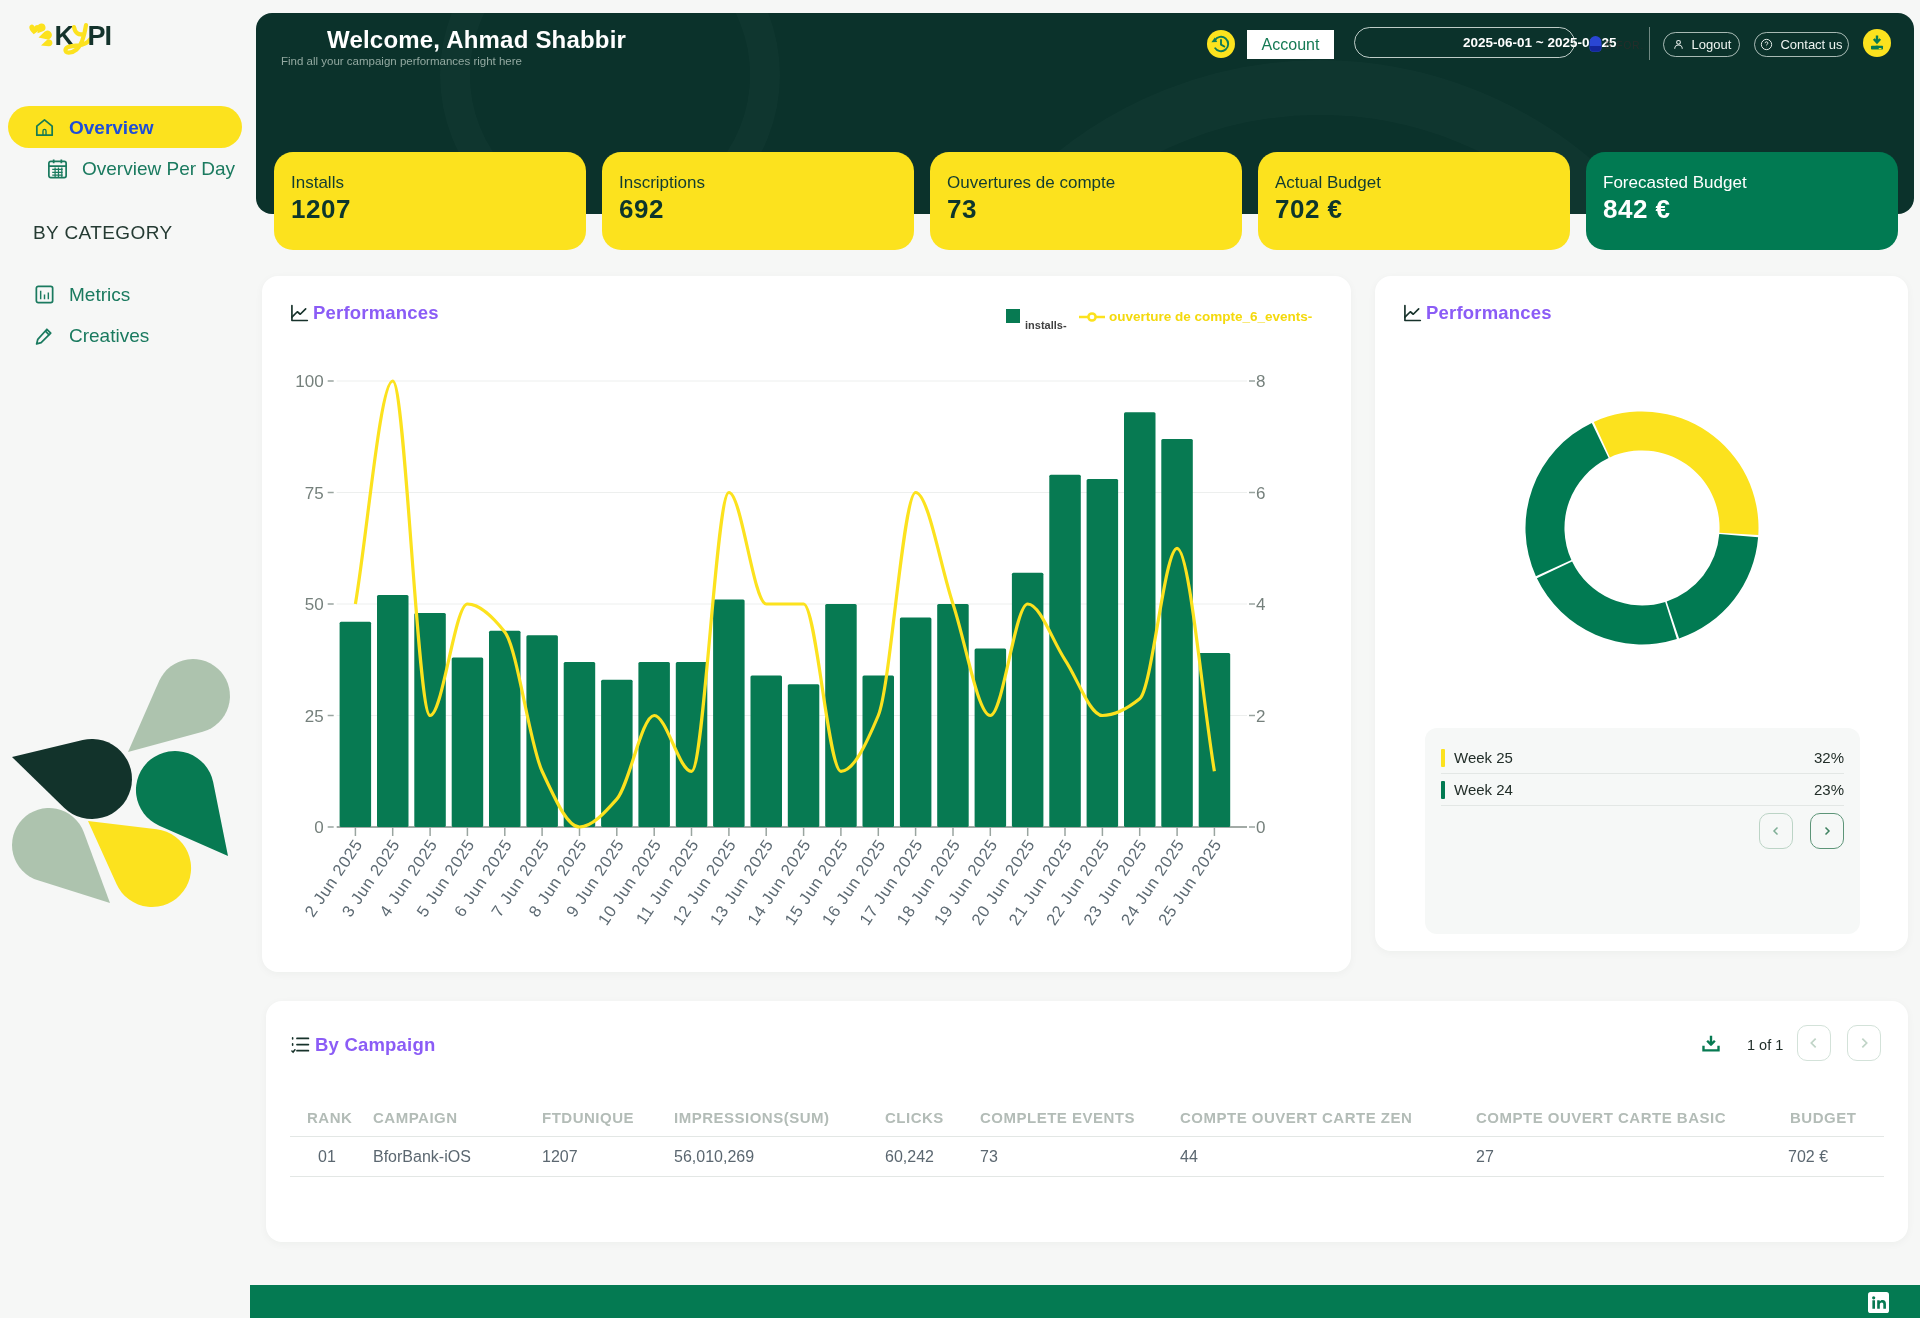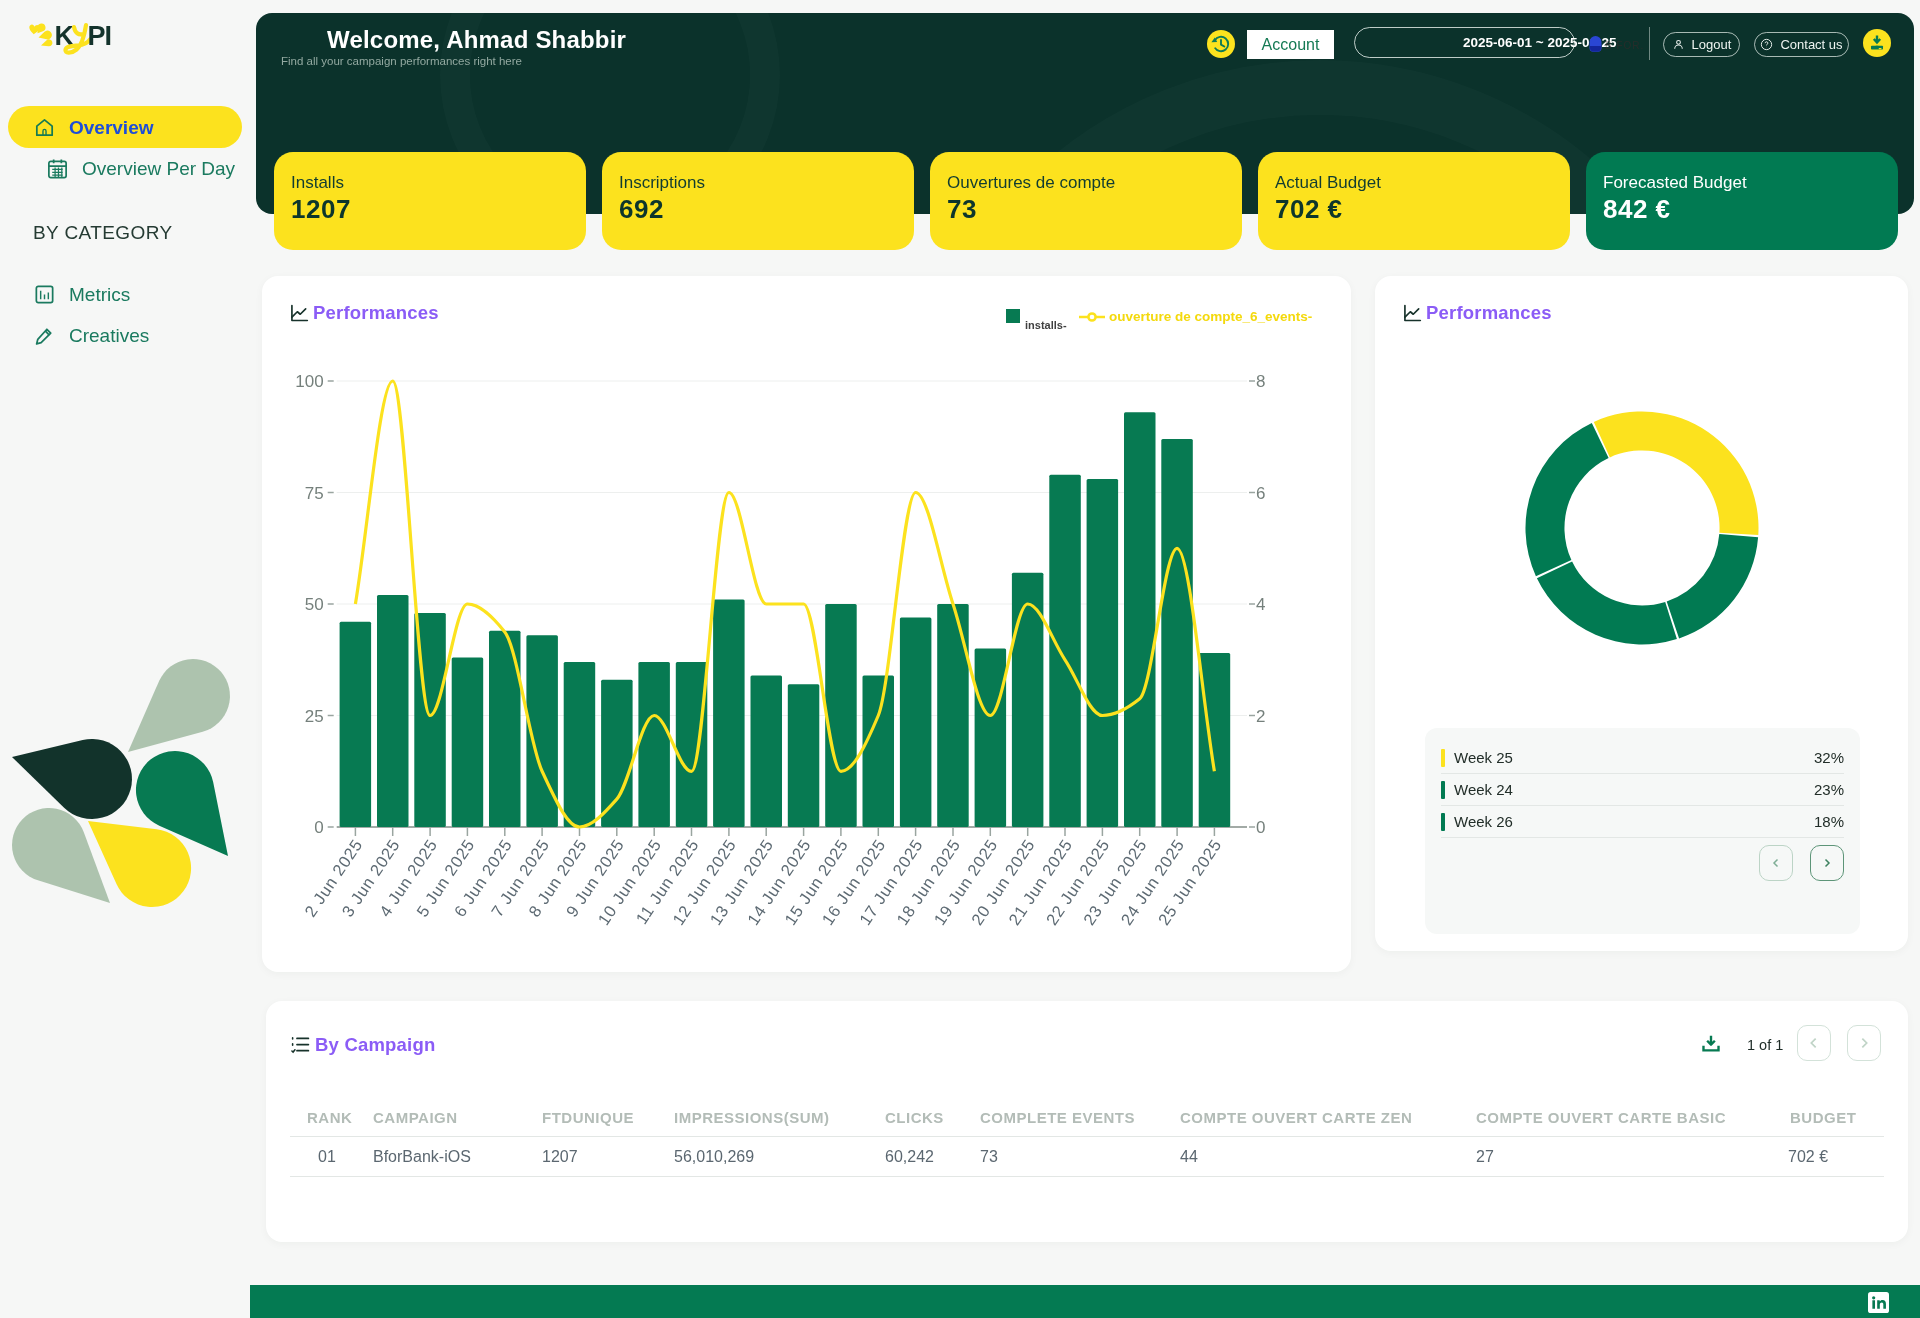--- a/index.html
+++ b/index.html
@@ -295,25 +295,20 @@
     <div class="wrow">
         <div class="wbar" style="background:#FCE21E;"></div>
         <div class="wlab">Week 25</div>
         <div class="wval">32%</div>
       </div>
     <div class="wrow">
         <div class="wbar" style="background:#017A52;"></div>
         <div class="wlab">Week 24</div>
         <div class="wval">23%</div>
       </div>
-    <div class="wrow">
-        <div class="wbar" style="background:#017A52;"></div>
-        <div class="wlab">Week 26</div>
-        <div class="wval">18%</div>
-      </div>
     <div style="display:flex;justify-content:flex-end;gap:17px;margin-top:7px;">
       <div class="pgbtn">
           <svg width="12" height="12" viewBox="0 0 24 24" fill="none" stroke="#7fae96" stroke-width="3">
             <path d="M15 5 L8 12 L15 19"></path>
           </svg>
         </div>
       <div class="pgbtn" style="border-color:#5d9578;">
           <svg width="12" height="12" viewBox="0 0 24 24" fill="none" stroke="#3f8261" stroke-width="3">
             <path d="M9 5 L16 12 L9 19"></path>
           </svg>

